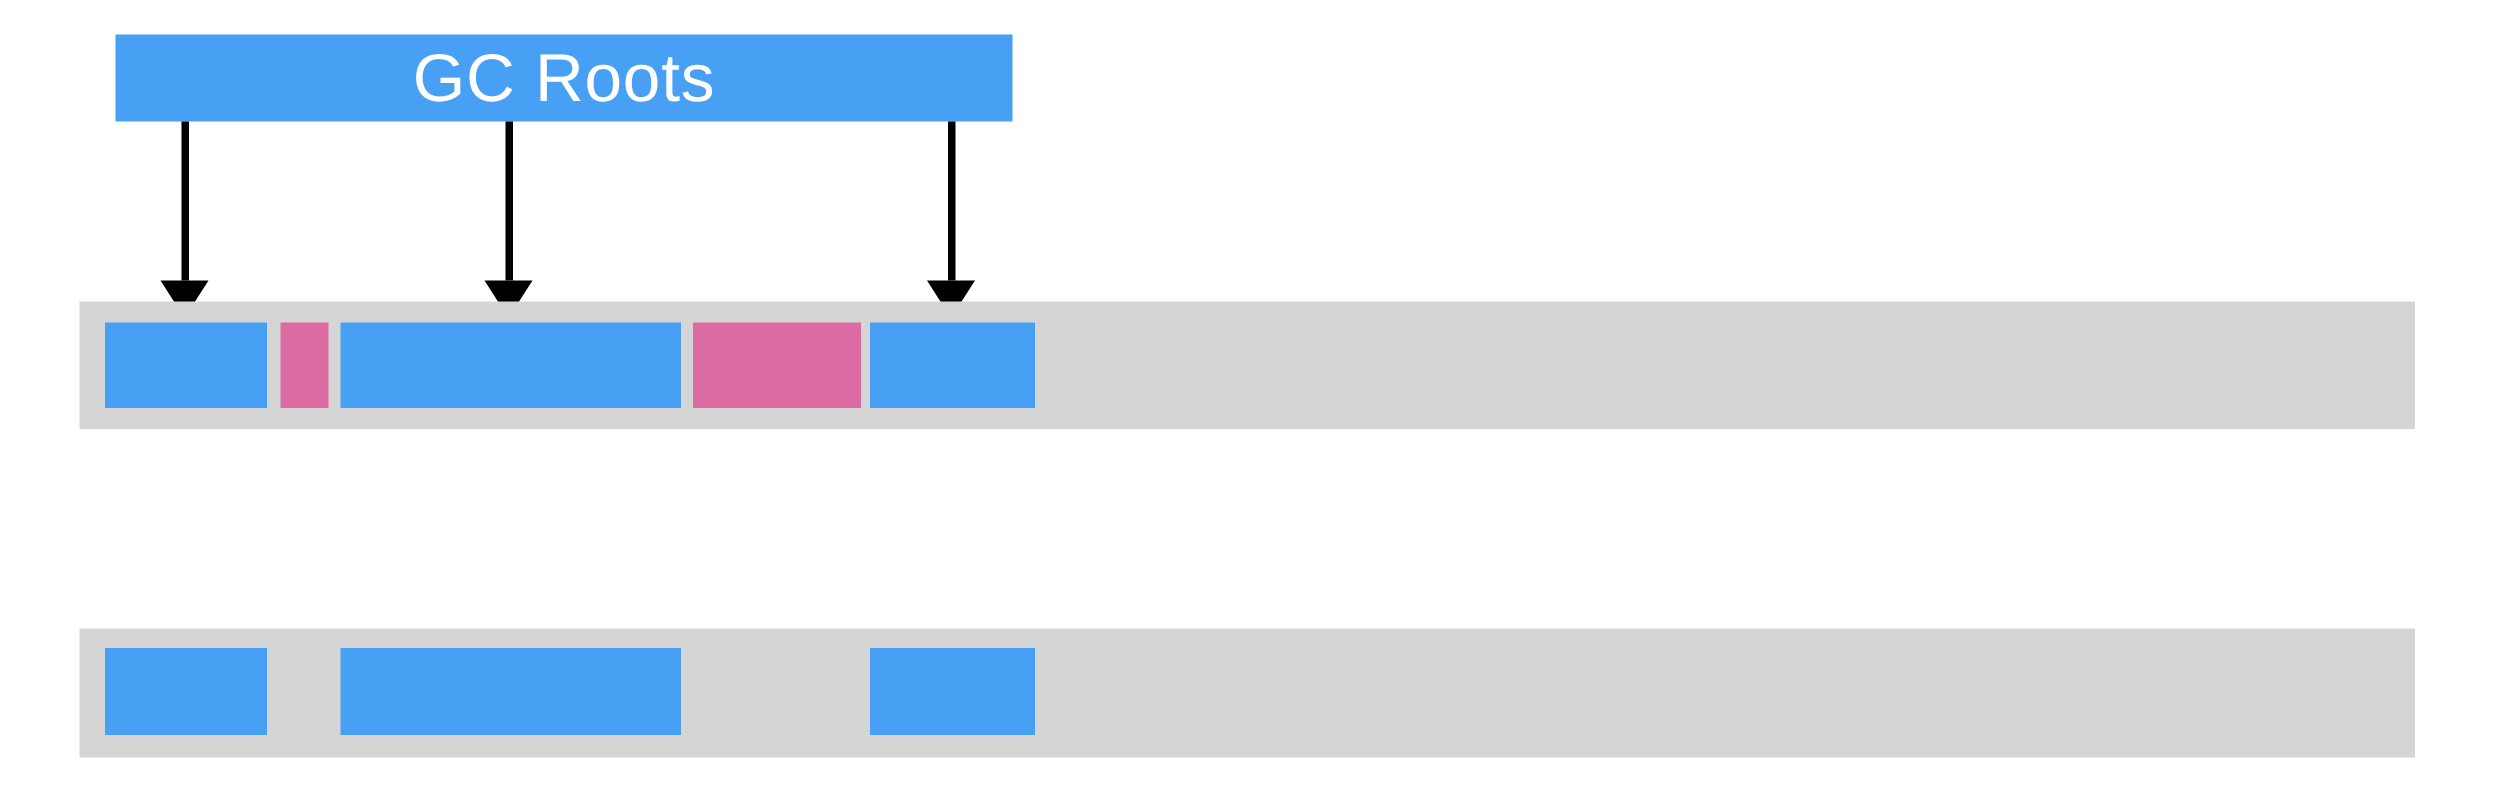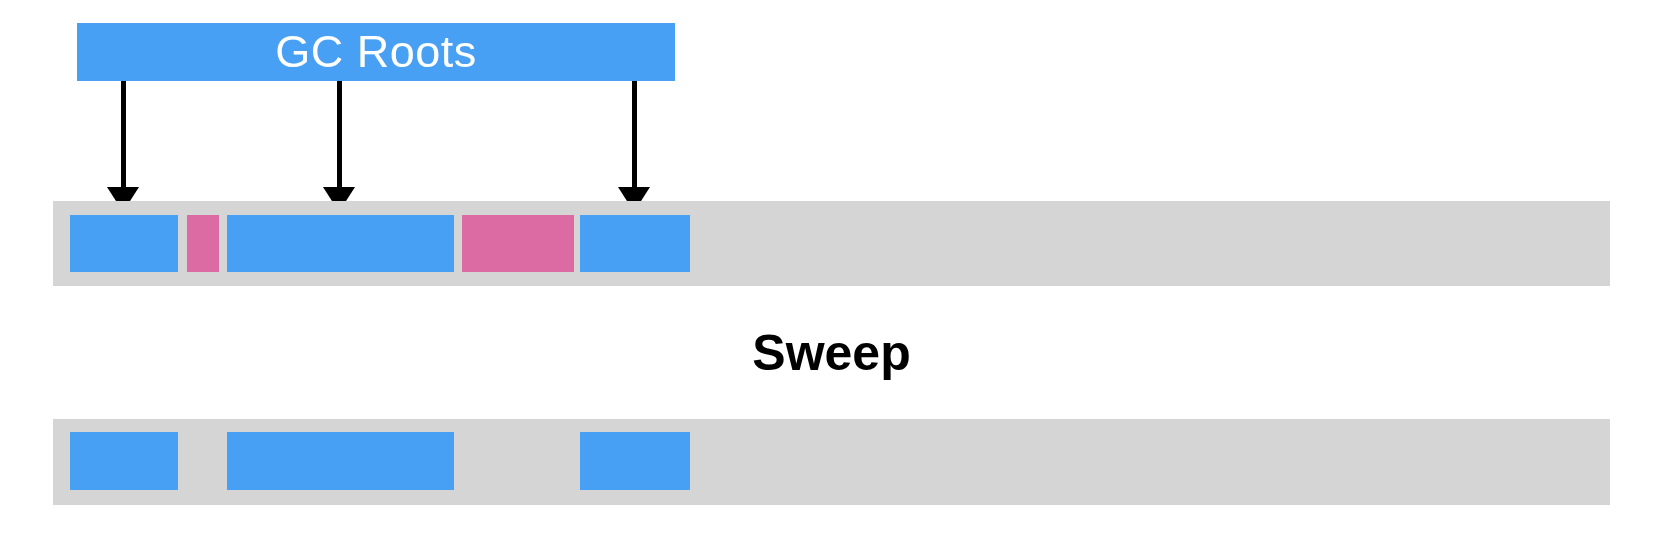--- a/index.html
+++ b/index.html
@@ -84,21 +84,20 @@
     </div>
 
   <div class="heap-bar" style="left: 53px; top: 201px; width: 1557px; height: 85px;">
       <div class="block live" style="left: 17px; top: 14px; width: 108px; height: 57px;"></div>
       <div class="block garbage" style="left: 134px; top: 14px; width: 32px; height: 57px;"></div>
       <div class="block live" style="left: 174px; top: 14px; width: 227px; height: 57px;"></div>
       <div class="block garbage" style="left: 409px; top: 14px; width: 112px; height: 57px;"></div>
       <div class="block live" style="left: 527px; top: 14px; width: 110px; height: 57px;"></div>
     </div>
 
-  <div class="sweep-label">Sweep</div>
 
   <div class="heap-bar" style="left: 53px; top: 419px; width: 1557px; height: 86px;">
       <div class="block live" style="left: 17px; top: 13px; width: 108px; height: 58px;"></div>
       <div class="block live" style="left: 174px; top: 13px; width: 227px; height: 58px;"></div>
       <div class="block live" style="left: 527px; top: 13px; width: 110px; height: 58px;"></div>
     </div>
 
 </div>
 
 </body></html>

